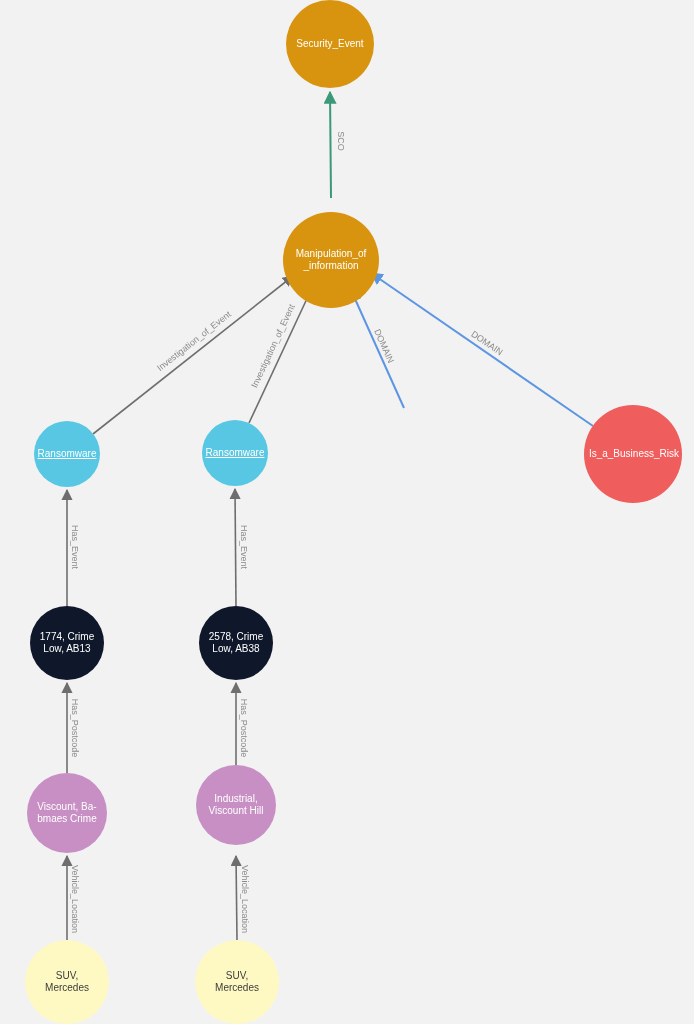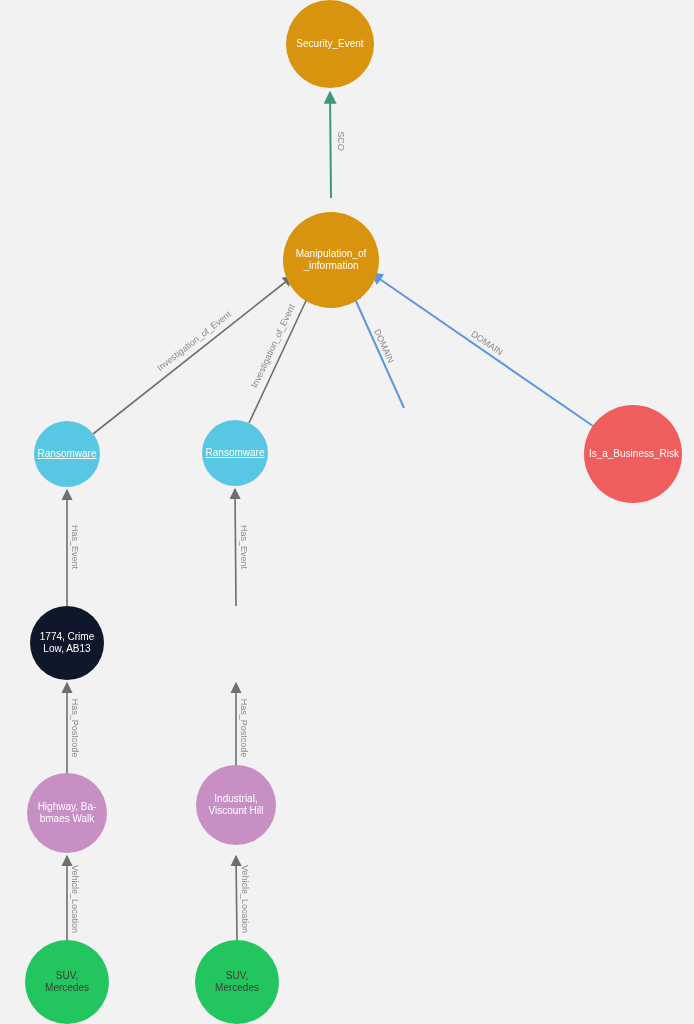--- a/index.html
+++ b/index.html
@@ -20,21 +20,21 @@
     font-size:10px;line-height:1.25;
     user-select:none;
   }
   .node .nl{display:block;width:90%;}
   .node .nline{display:block;}
   .c-gold{background:#d8940f;}
   .c-cyan{background:#57c7e3;text-decoration:underline;}
   .c-red{background:#ef5d5d;}
   .c-salmon{background:#0f172a;}
   .c-purple{background:#c78fc3;}
-  .c-gray{background:#22c55e;color:#3c3c3c;}
+  .c-gray{background:#fef9c3;color:#3c3c3c;}
   .elabel{
     position:absolute;
     font-size:9px;color:#8a8a8a;
     white-space:nowrap;
     transform:translate(-50%,-50%) rotate(var(--r,0deg));
     transform-origin:center center;
     user-select:none;
   }
 </style>
 </head>
@@ -115,25 +115,31 @@
       </span>
   </div>
 
   <div class="node c-salmon" style="left:30px;top:606px;width:74px;height:74px">
     <span class="nl">
         <span class="nline">1774, Crime</span>
         <span class="nline">Low, AB13</span>
       </span>
   </div>
 
+  <div class="node c-salmon" style="left:199px;top:606px;width:74px;height:74px">
+    <span class="nl">
+        <span class="nline">2578, Crime</span>
+        <span class="nline">Low, AB38</span>
+      </span>
+  </div>
 
   <div class="node c-purple" style="left:27px;top:773px;width:80px;height:80px">
     <span class="nl">
-        <span class="nline">Highway, Ba-</span>
-        <span class="nline">bmaes Walk</span>
+        <span class="nline">Viscount, Ba-</span>
+        <span class="nline">bmaes Crime</span>
       </span>
   </div>
 
   <div class="node c-purple" style="left:196px;top:765px;width:80px;height:80px">
     <span class="nl">
         <span class="nline">Industrial,</span>
         <span class="nline">Viscount Hill</span>
       </span>
   </div>
 

